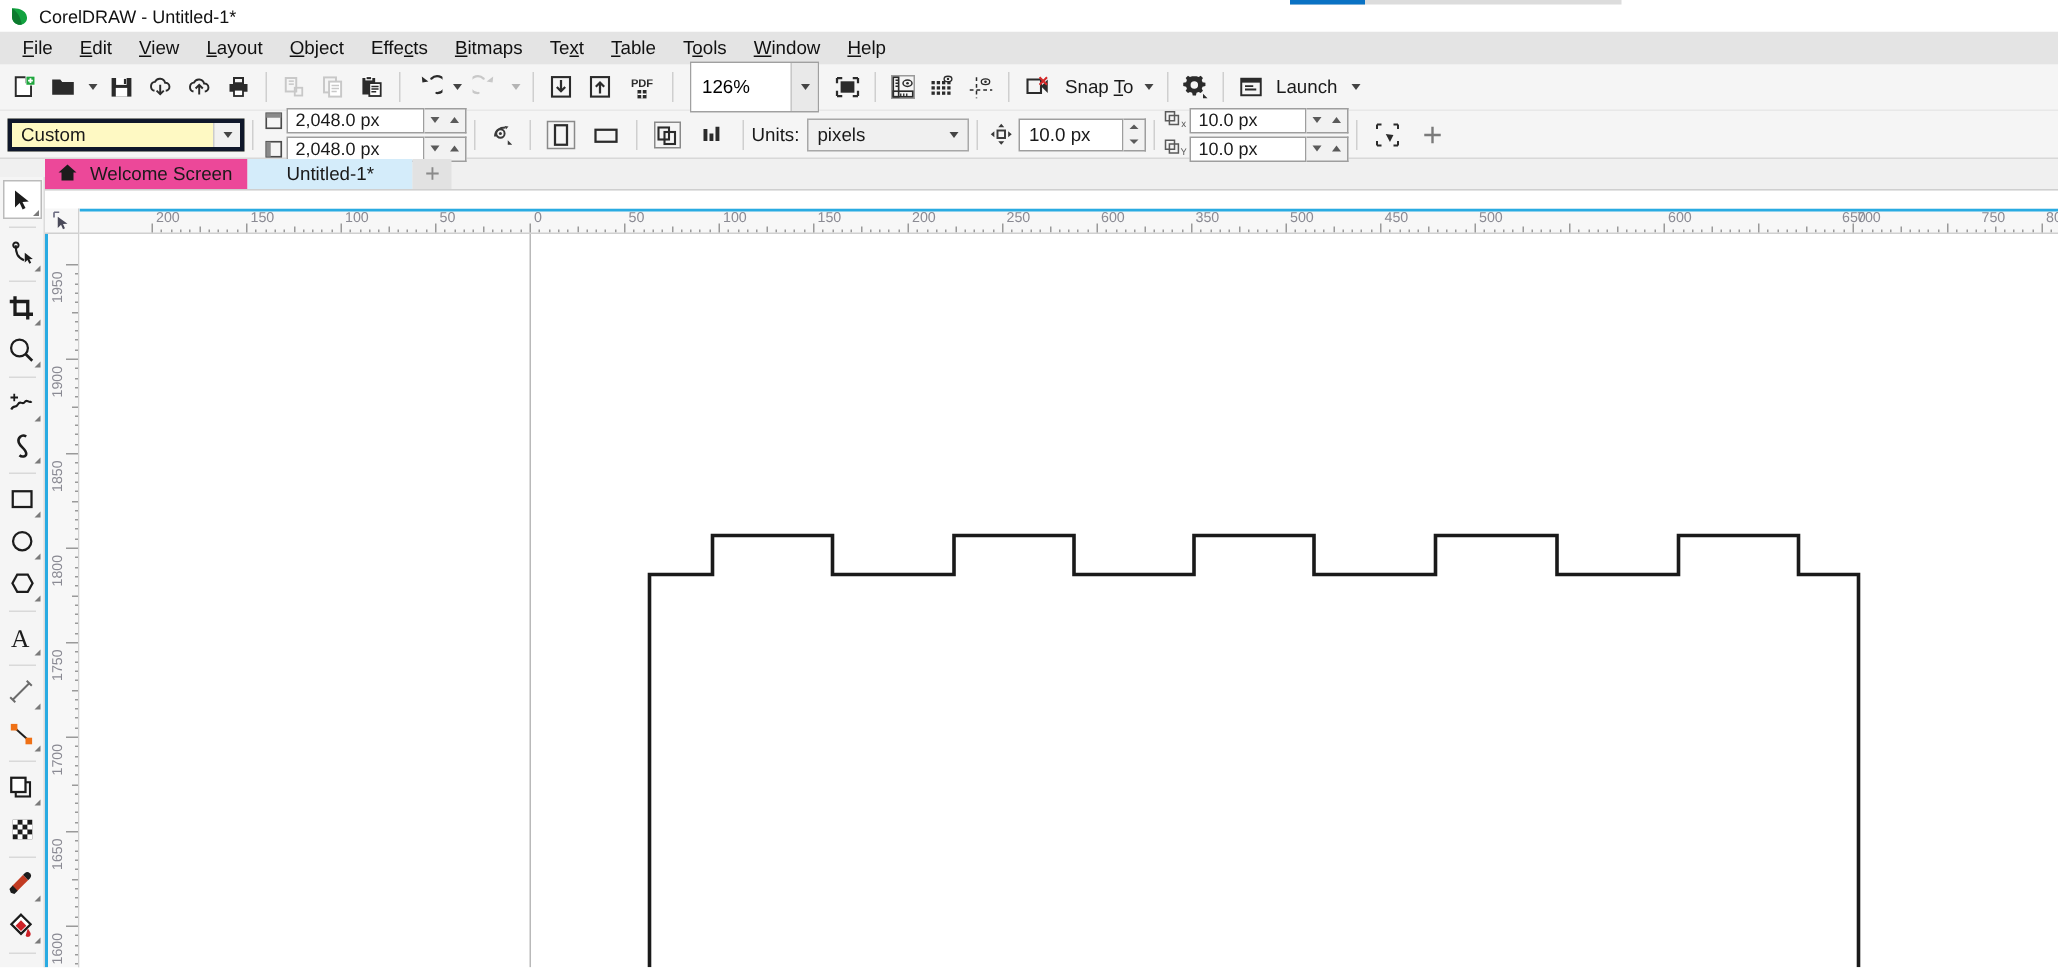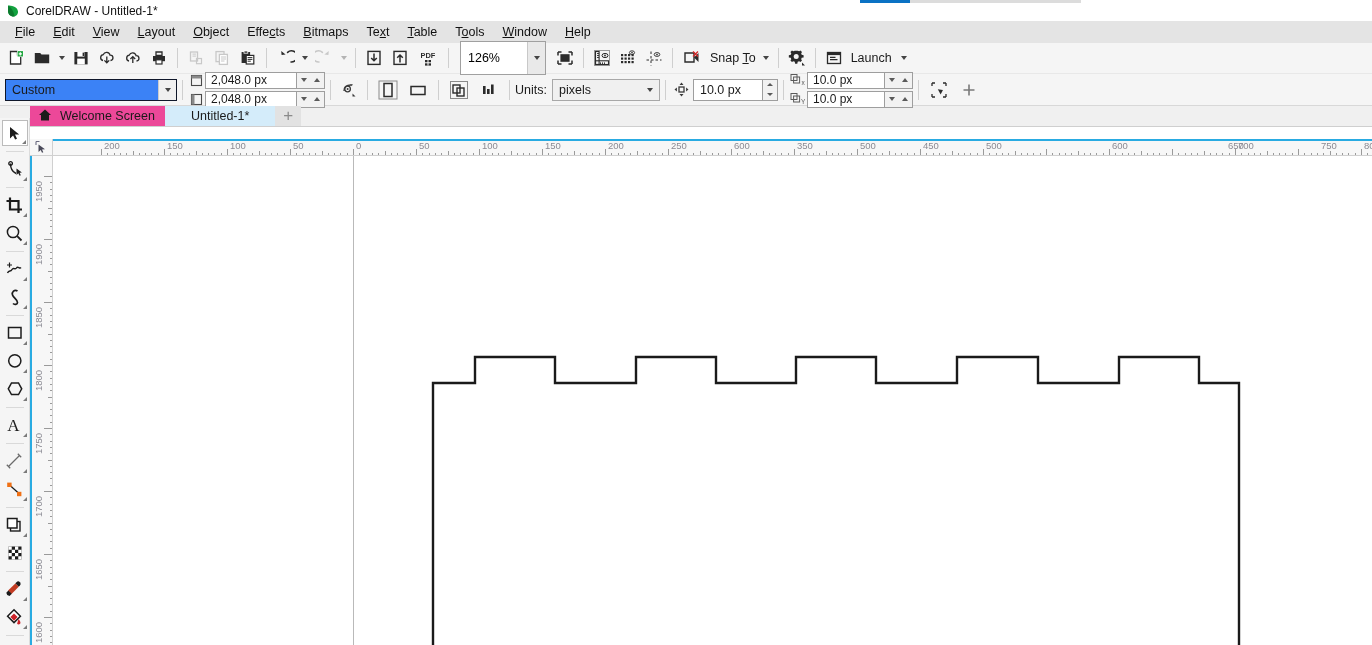--- a/index.html
+++ b/index.html
@@ -90,21 +90,21 @@
   }
   .launch-label { font-size: 12.5px; padding: 0 6px 0 4px; white-space: nowrap; }
 
   
   .propbar {
     height: 32px; background: #f5f5f5;
     display: flex; align-items: center; padding-left: 5px;
     border-bottom: 1px solid #d8d8d8;
   }
   .page-preset {
-    width: 172px; height: 22px; border: 1px solid #0f172a; background: #3b82f6;
+    width: 158px; height: 22px; border: 3px solid #0f172a; background: #fef9c3;
     display: flex; align-items: center; font-size: 12.5px; padding-left: 6px;
     position: relative; flex: none;
   }
   .page-preset .combo-arrow-big {
     position: absolute; right: 0; top: 0; bottom: 0; width: 18px;
     background: #f0f0f0; border-left: 1px solid #ccc;
     display: flex; align-items: center; justify-content: center;
   }
   .dim-group { display: flex; flex-direction: column; gap: 2px; flex: none; }
   .dim-row { display: flex; align-items: center; height: 17px; }

